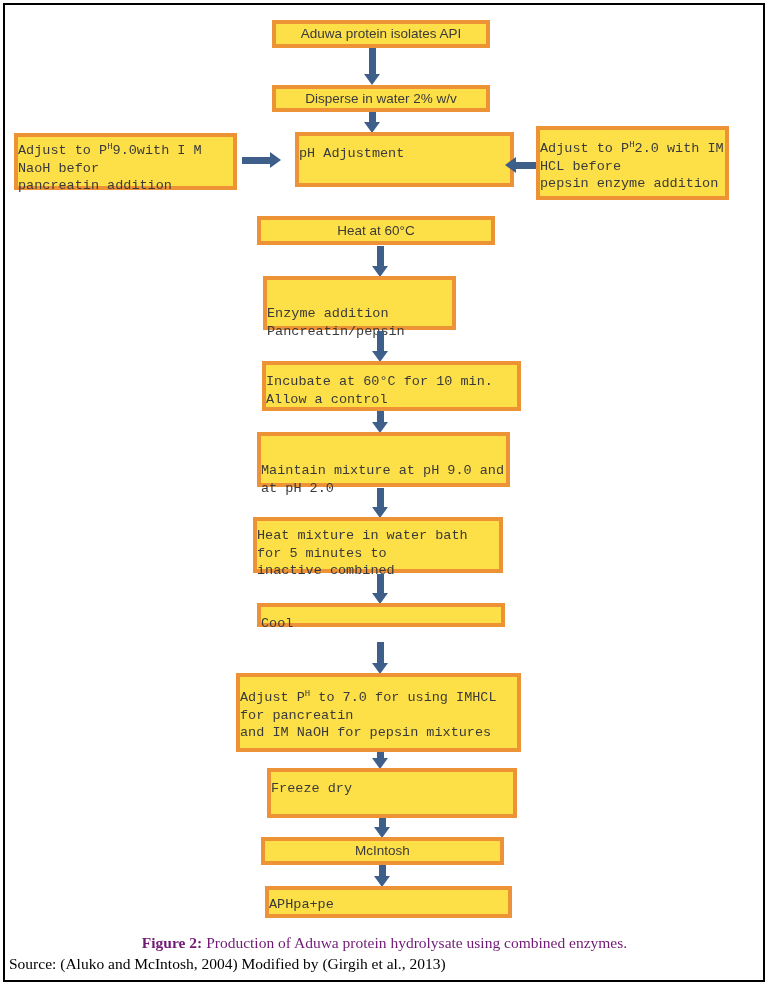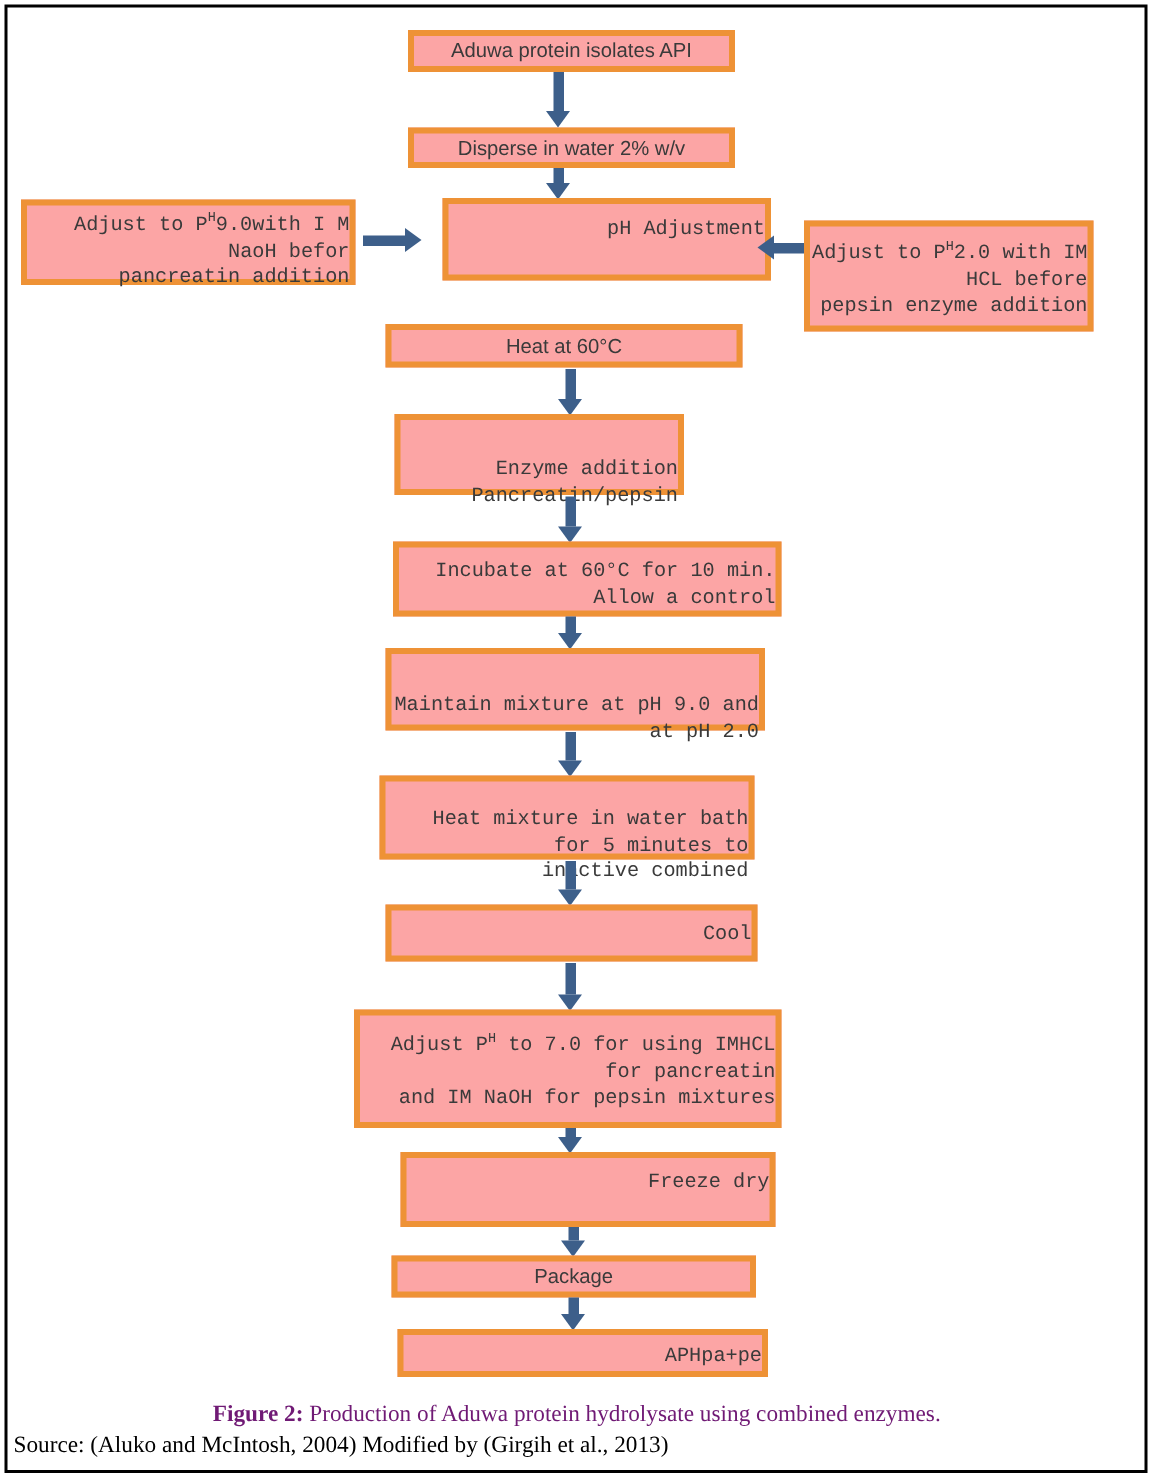--- a/index.html
+++ b/index.html
@@ -18,22 +18,22 @@
   }
   .frame{
     position:absolute;left:3px;top:3px;right:4px;bottom:4px;
     border:2px solid #000;
     pointer-events:none;
   }
   .fbox{
     position:absolute;
     box-sizing:border-box;
     border:4px solid var(--box-border);
-    background:#fca5a5;
-    text-align:right;
+    background:#fde047;
+    text-align:left;
     font-size:13.5px;
     line-height:1.3;
     color:var(--text);
   }
   .fbox.vcenter{display:flex;align-items:center;justify-content:center;}
   .fbox.vtop{padding-top:7px;font-family:Liberation Mono, monospace;}
   .fbox sup{font-size:9px;line-height:0;}
   
   .arrow-v{
     position:absolute;width:16px;
@@ -112,21 +112,21 @@
 
   <div class="fbox vtop" style="left:295px;top:132px;width:219px;height:55px;padding-top:9px">
     <span>pH Adjustment</span>
   </div>
 
   <div class="arrow-h" style="left:505px;top:157px;width:31px">
     <div class="head-left"></div>
     <div class="shaft"></div>
   </div>
 
-  <div class="fbox vtop" style="left:536px;top:147px;width:193px;height:74px;padding-top:10px">
+  <div class="fbox vtop" style="left:536px;top:126px;width:193px;height:74px;padding-top:10px">
     <span><span>Adjust to P</span><sup>H</sup><span>2.0 with IM HCL before</span></span><br>
     <span>pepsin enzyme addition</span>
   </div>
 
   <div class="fbox vcenter" style="left:257px;top:216px;width:238px;height:29px">
     <span>Heat at 60°C</span>
   </div>
 
   <div class="arrow-v" style="left:372px;top:246px;height:31px">
     <div class="shaft"></div>
@@ -153,31 +153,31 @@
 
   <div class="fbox vtop" style="left:257px;top:432px;width:253px;height:55px;padding-top:26px">
     <span>Maintain mixture at pH 9.0 and at pH 2.0</span>
   </div>
 
   <div class="arrow-v" style="left:372px;top:488px;height:30px">
     <div class="shaft"></div>
     <div class="head"></div>
   </div>
 
-  <div class="fbox vtop" style="left:253px;top:517px;width:250px;height:56px;padding-top:17px">
+  <div class="fbox vtop" style="left:253px;top:517px;width:250px;height:56px;padding-top:6px">
     <span>Heat mixture in water bath for 5 minutes to</span><br>
     <span>inactive combined</span>
   </div>
 
   <div class="arrow-v" style="left:372px;top:574px;height:30px">
     <div class="shaft"></div>
     <div class="head"></div>
   </div>
 
-  <div class="fbox vtop" style="left:257px;top:603px;width:248px;height:38px;padding-top:8px">
+  <div class="fbox vtop" style="left:257px;top:603px;width:248px;height:24px;padding-top:8px">
     <span>Cool</span>
   </div>
 
   <div class="arrow-v" style="left:372px;top:642px;height:32px">
     <div class="shaft"></div>
     <div class="head"></div>
   </div>
 
   <div class="fbox vtop" style="left:236px;top:673px;width:285px;height:79px;padding-top:12px">
     <span><span>Adjust P</span><sup>H</sup><span> to 7.0 for using IMHCL for pancreatin</span></span><br>
@@ -192,21 +192,21 @@
   <div class="fbox vtop" style="left:267px;top:768px;width:250px;height:50px;padding-top:8px">
     <span>Freeze dry</span>
   </div>
 
   <div class="arrow-v" style="left:374px;top:818px;height:20px">
     <div class="shaft"></div>
     <div class="head"></div>
   </div>
 
   <div class="fbox vcenter" style="left:261px;top:837px;width:243px;height:28px">
-    <span>Package</span>
+    <span>McIntosh</span>
   </div>
 
   <div class="arrow-v" style="left:374px;top:865px;height:22px">
     <div class="shaft"></div>
     <div class="head"></div>
   </div>
 
   <div class="fbox vtop" style="left:265px;top:886px;width:247px;height:32px;padding-top:6px">
     <span>APHpa+pe</span>
   </div>

